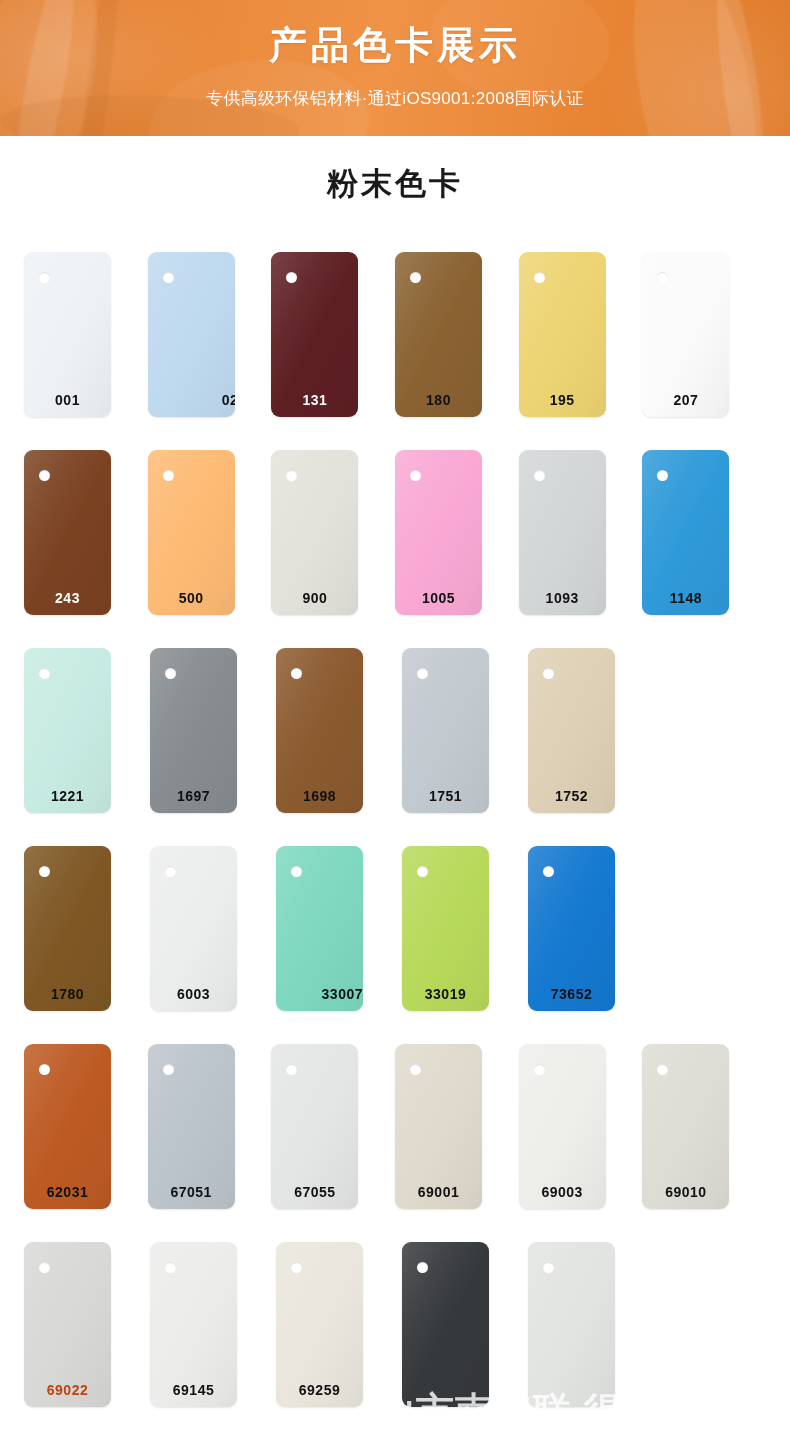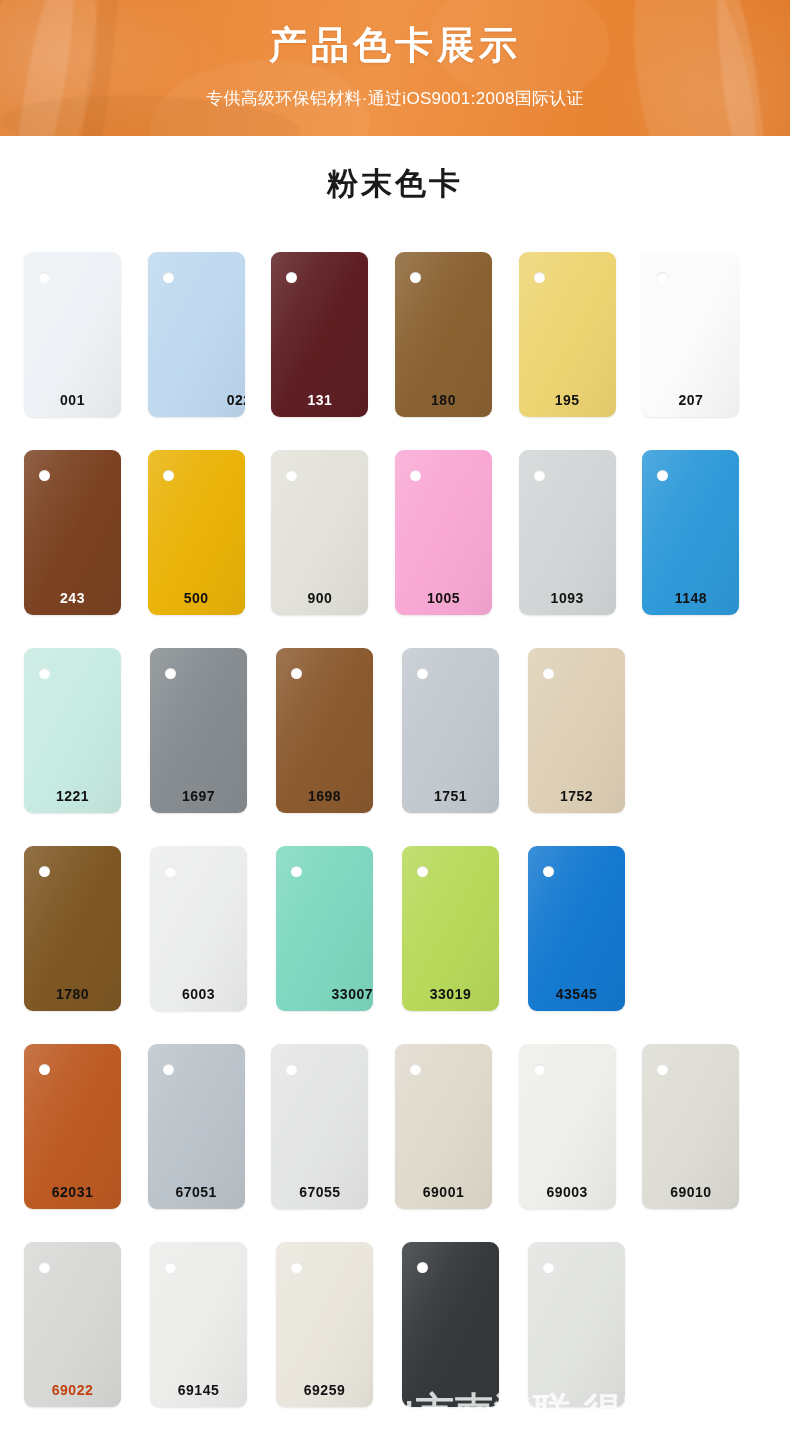--- a/index.html
+++ b/index.html
@@ -68,21 +68,21 @@
   .grid {
     position:absolute;
     left:24px; top:252px;
     width:742px;
   }
   .row { display:flex; height:198px; }
   .cell { width:126px; }
 
   .swatch {
     position:relative;
-    width:97px; height:165px;
+    width:87px; height:165px;
     border-radius:9px;
     overflow:hidden;
     box-shadow:0 1px 2px rgba(0,0,0,.10);
   }
   .swatch .sheen {
     position:absolute; inset:0;
     background:linear-gradient(118deg,
       rgba(255,255,255,.16) 0%,
       rgba(255,255,255,.05) 30%,
       rgba(255,255,255,0) 52%,
@@ -190,21 +190,21 @@
       </div>
       <div class="row">
         <div class="cell">
           <div class="swatch" style="background: rgb(123, 66, 34);">
             <div class="sheen"></div>
             <div class="hole"></div>
             <div class="code light" style="color: rgb(255, 255, 255);">243</div>
           </div>
         </div>
         <div class="cell">
-          <div class="swatch" style="background: #eab308;">
+          <div class="swatch" style="background: #fdba74;">
             <div class="sheen"></div>
             <div class="hole"></div>
             <div class="code dark" style="color: rgb(17, 17, 17);">500</div>
           </div>
         </div>
         <div class="cell">
           <div class="swatch" style="background: rgb(227, 226, 218);">
             <div class="sheen"></div>
             <div class="hole"></div>
             <div class="code dark" style="color: rgb(17, 17, 17);">900</div>
@@ -295,21 +295,21 @@
           <div class="swatch" style="background: rgb(183, 217, 90);">
             <div class="sheen"></div>
             <div class="hole"></div>
             <div class="code dark" style="color: rgb(17, 17, 17);">33019</div>
           </div>
         </div>
         <div class="cell">
           <div class="swatch" style="background: rgb(20, 121, 208);">
             <div class="sheen"></div>
             <div class="hole"></div>
-            <div class="code dark" style="color: rgb(17, 17, 17);">43545</div>
+            <div class="code dark" style="color: rgb(17, 17, 17);">73652</div>
           </div>
         </div>
       </div>
       <div class="row">
         <div class="cell">
           <div class="swatch" style="background: rgb(189, 90, 35);">
             <div class="sheen"></div>
             <div class="hole"></div>
             <div class="code dark" style="color: rgb(17, 17, 17);">62031</div>
           </div>

